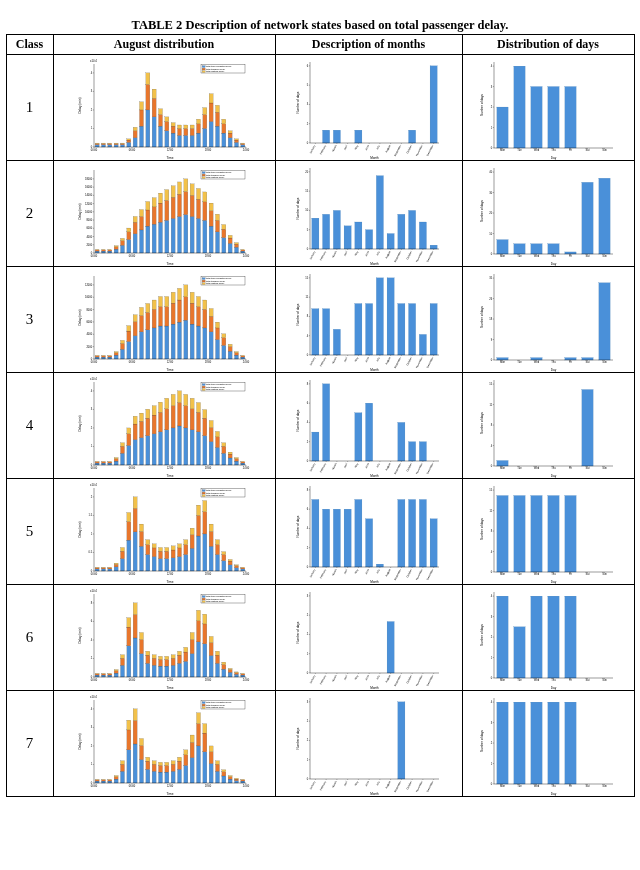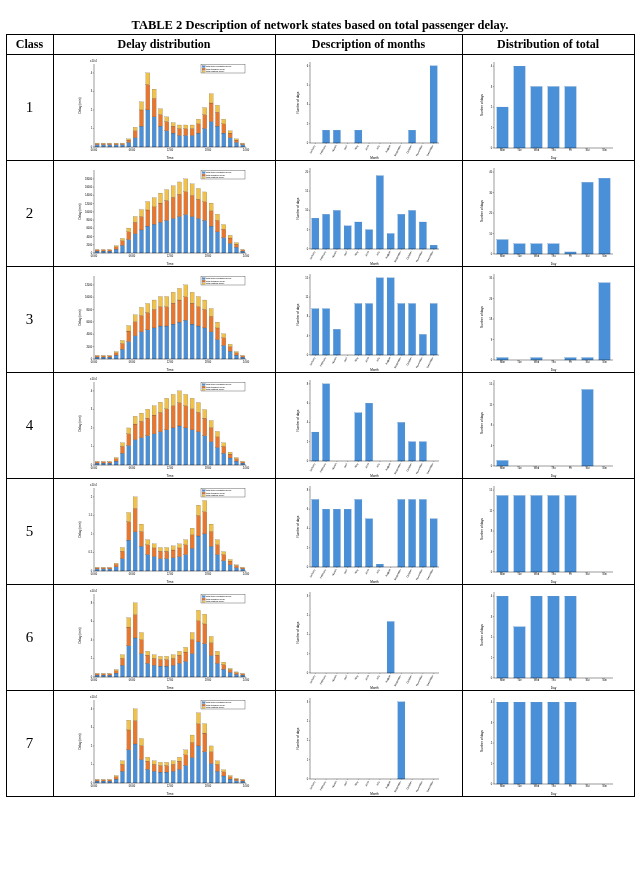--- a/index.html
+++ b/index.html
@@ -63,23 +63,23 @@
   <table class="main">
     <colgroup>
       <col class="c-class">
         <col class="c-delay">
         <col class="c-months">
         <col class="c-days">
     </colgroup>
     <thead>
       <tr>
         <th>Class</th>
-        <th>Delay distribution</th>
+        <th>August distribution</th>
         <th>Description of months</th>
-        <th>Distribution of total</th>
+        <th>Distribution of days</th>
       </tr>
     </thead>
     <tbody id="tbody">
         <tr>
           <td class="class-cell">1</td>
           <td>
             <div class="cellwrap">
               <svg width="176" height="105" viewBox="0 0 176 105">
                 <rect x="19.20" y="89.68" width="3.93" height="2.32" fill="#4a90d9" stroke="#222" stroke-width="0.15"></rect>
                 <rect x="19.20" y="88.53" width="3.93" height="1.16" fill="#e8762c" stroke="#222" stroke-width="0.15"></rect>

